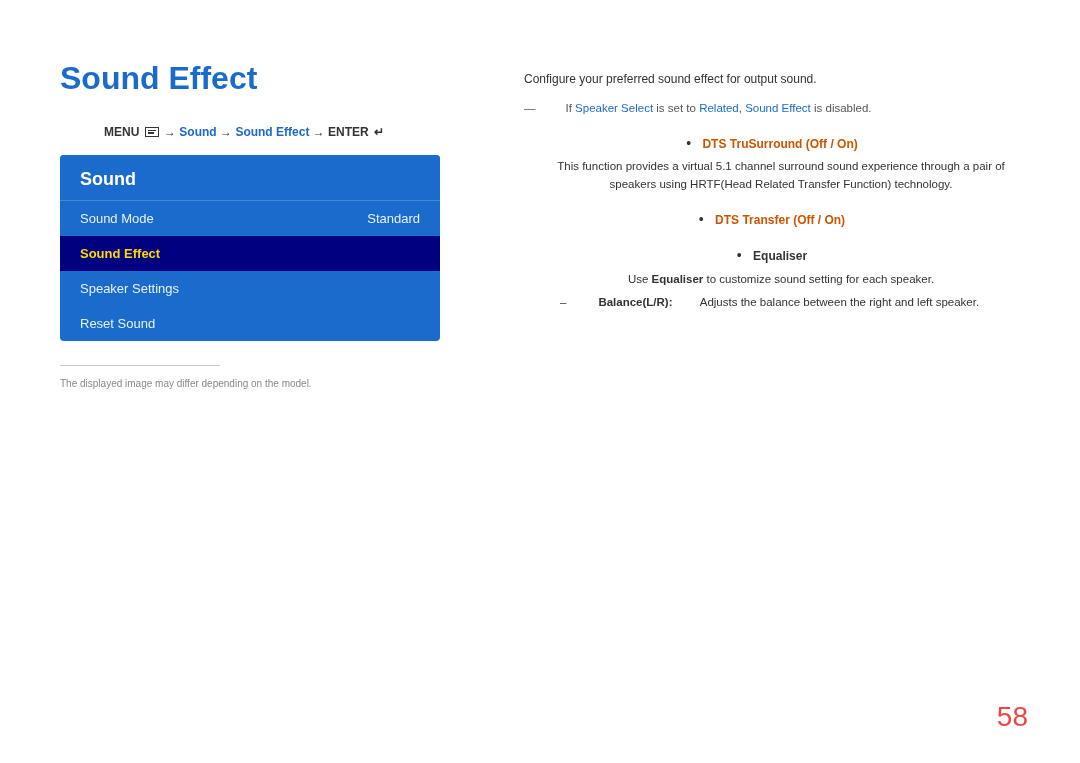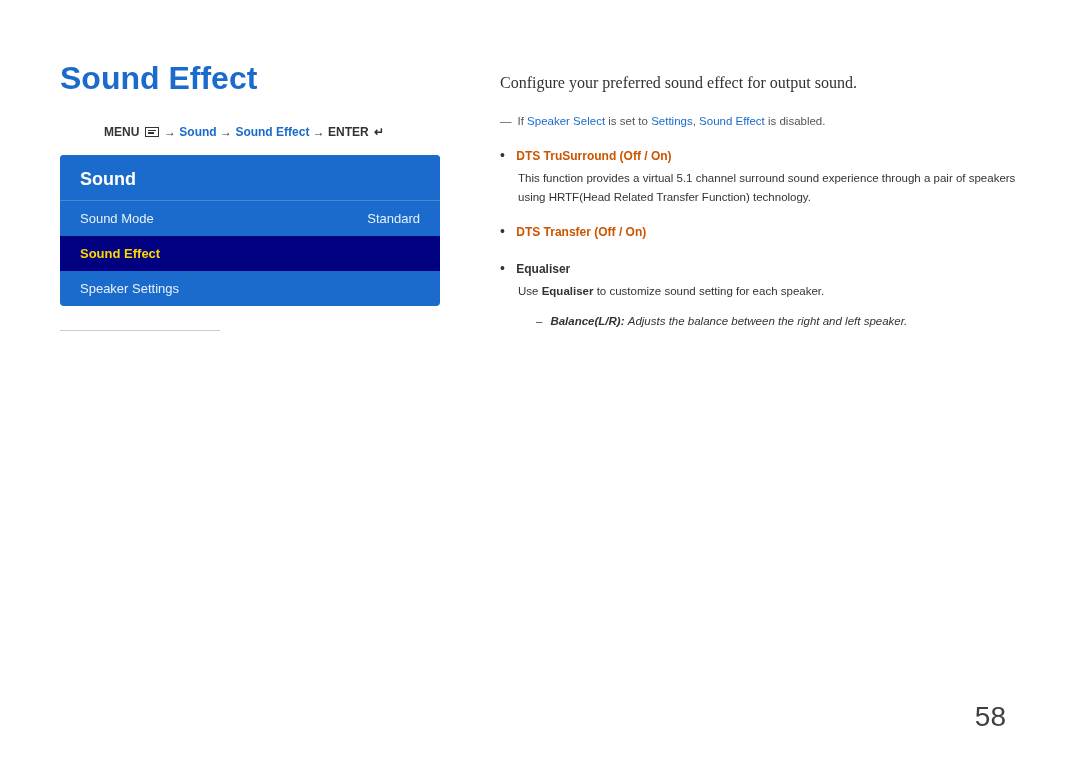--- a/index.html
+++ b/index.html
@@ -1,15 +1,15 @@
 <!DOCTYPE html>
 <html><head>
   <meta charset="utf-8">
   <style>
-    * { margin: 0; padding: 0; box-sizing: border-box; }
+    * { margin: 0; padding: 0; box-sizing: border-box; gap: 24px; }
     body {
       width: 1080px;
       height: 763px;
       background: #ffffff;
       font-family: 'Arial', sans-serif;
       position: relative;
       overflow: hidden;
     }
 
     .page-container {
@@ -137,25 +137,24 @@
       line-height: 1.5;
     }
 
     
     .right-column {
       flex: 1;
       padding-top: 10px;
     }
 
     .intro-text {
-      font-size: 16px;
-      color: #333;
-      margin-bottom: 16px;
+      font-size: 12px;
+      color: #333;
+      margin-bottom: 10px;
       line-height: 1.6;
-      font-family: Liberation Serif, serif;
     }
 
     .note-line {
       font-size: 11.5px;
       color: #555;
       margin-bottom: 5px;
       line-height: 1.6;
       display: flex;
       align-items: flex-start;
     }
@@ -180,20 +179,21 @@
     .section-list {
       margin-top: 14px;
       list-style: none;
     }
 
     .section-list > li {
       margin-bottom: 14px;
       font-size: 12px;
       color: #333;
       line-height: 1.6;
+      text-align: center;
     }
 
     .section-list > li::before {
       content: '•';
       margin-right: 8px;
       font-size: 14px;
     }
 
     .section-title-orange {
       color: #cc5500;
@@ -208,23 +208,22 @@
     .section-body {
       font-size: 11.5px;
       color: #333;
       margin-top: 3px;
       margin-left: 18px;
       line-height: 1.6;
     }
 
     .sub-list {
       list-style: none;
-      margin-top: 11px;
+      margin-top: 4px;
       margin-left: 18px;
-      font-style: italic;
     }
 
     .sub-list li {
       font-size: 11.5px;
       color: #333;
       line-height: 1.8;
       display: flex;
       align-items: flex-start;
     }
 
@@ -241,23 +240,23 @@
 
     .sub-list .bold-orange {
       font-weight: bold;
       color: #cc5500;
     }
 
     
     .page-number {
       position: absolute;
       bottom: 30px;
-      right: 74px;
+      right: 52px;
       font-size: 28px;
-      color: #404040;
+      color: #ef4444;
       font-weight: normal;
     }
   </style>
 </head>
 <body>
 
 <div class="page-container">
 
   <div class="left-column">
     <h1 class="page-title">Sound Effect</h1>
@@ -279,31 +278,35 @@
       <div class="menu-item">
         <span>Sound Mode</span>
         <span class="item-value">Standard</span>
       </div>
       <div class="menu-item active">
         <span>Sound Effect</span>
       </div>
       <div class="menu-item">
         <span>Speaker Settings</span>
       </div>
+      <div class="menu-item">
+        <span>Reset Sound</span>
+      </div>
     </div>
 
     <div class="footnote-divider"></div>
+    <div class="footnote">The displayed image may differ depending on the model.</div>
   </div>
 
   <div class="right-column">
     <p class="intro-text">Configure your preferred sound effect for output sound.</p>
 
     <div class="note-line">
       <span>
-        If <strong class="blue-bold">Speaker Select</strong> is set to <strong class="blue-bold">Settings</strong>, <strong class="blue-bold">Sound Effect</strong> is disabled.
+        If <strong class="blue-bold">Speaker Select</strong> is set to <strong class="blue-bold">Related</strong>, <strong class="blue-bold">Sound Effect</strong> is disabled.
       </span>
     </div>
 
 
     <ul class="section-list">
 
       <li>
         <span class="section-title-orange">DTS TruSurround (Off / On)</span>
         <div class="section-body">
           This function provides a virtual 5.1 channel surround sound experience through a pair of speakers using HRTF(Head Related Transfer Function) technology.

